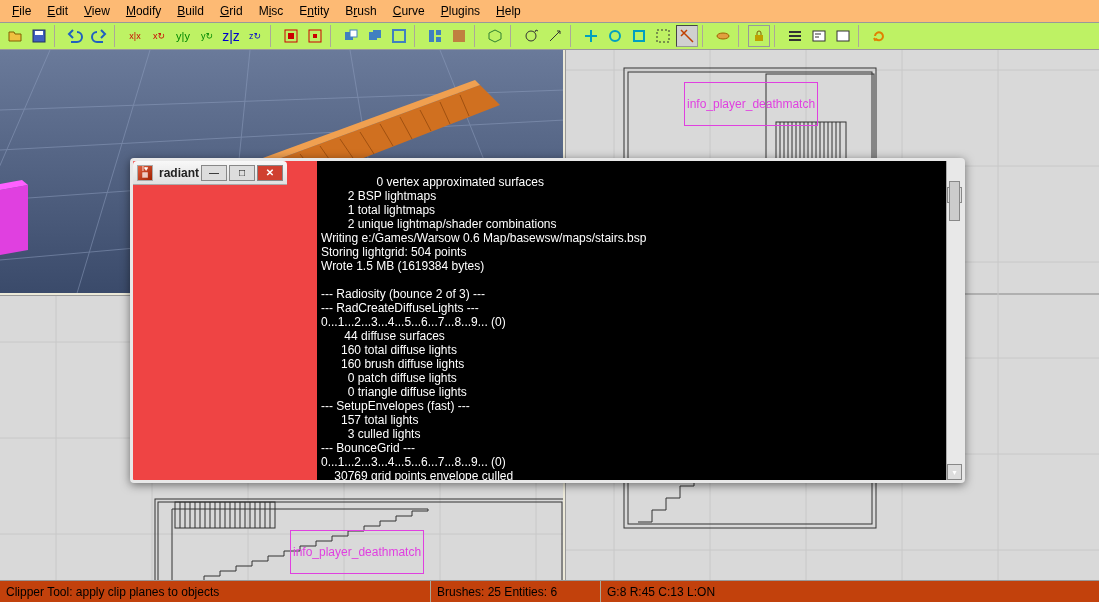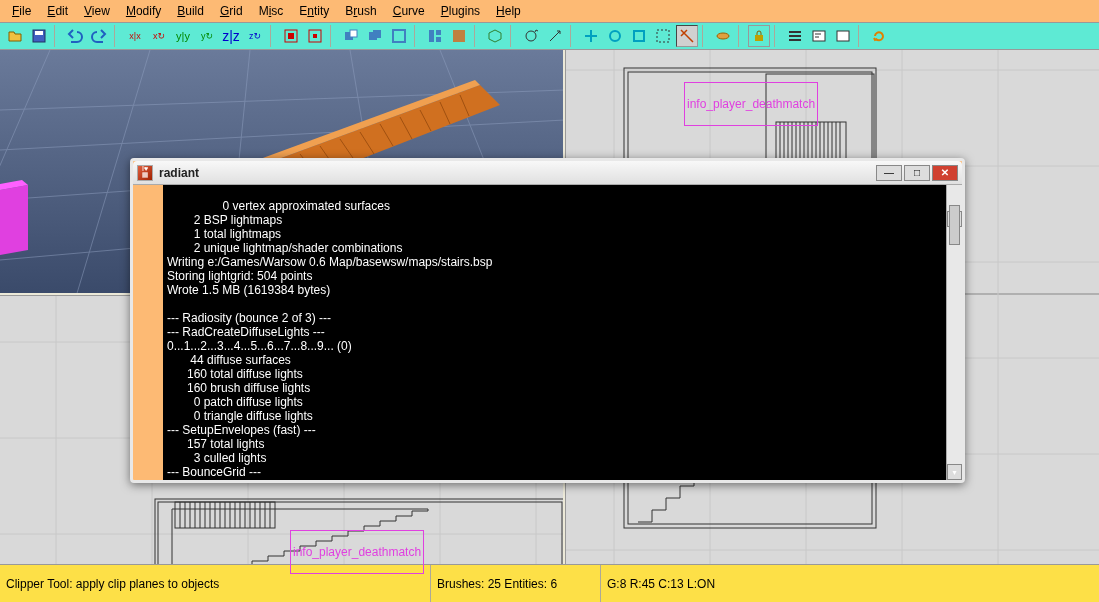--- a/index.html
+++ b/index.html
@@ -1,40 +1,40 @@
 <!DOCTYPE html>
 <html><head>
 <meta charset="utf-8">
 <style>
 * { box-sizing: border-box; margin: 0; padding: 0; font-family: "Segoe UI", Tahoma, sans-serif; font-size: 12px; }
 body { background: #ece9d8; width: 1099px; height: 602px; overflow: hidden; position: relative; display: flex; flex-direction: column; }
 .menubar { display: flex; background: #fdba74; padding: 2px 4px; border-bottom: 1px solid #999; }
 .menubar span { padding: 2px 8px; cursor: default; }
 .menubar span u { text-decoration: underline; }
-.toolbar { display: flex; align-items: center; background: #5eead4; padding: 2px 4px; border-bottom: 1px solid #999; gap: 2px; }
+.toolbar { display: flex; align-items: center; background: #bef264; padding: 2px 4px; border-bottom: 1px solid #999; gap: 2px; }
 .tb-btn { width: 22px; height: 22px; display: flex; align-items: center; justify-content: center; border: 1px solid transparent; }
 .tb-sep { width: 6px; height: 22px; border-left: 1px solid #aca899; margin: 0 2px; }
 .workspace { flex: 1; display: flex; position: relative; }
 .left-col { width: 565px; display: flex; flex-direction: column; border-right: 2px solid #ece9d8; }
 .right-col { flex: 1; background: #d9d9d9; position: relative; border-left: 1px solid #999; }
 .view3d { height: 245px; background: #4a5568; position: relative; overflow: hidden; border-bottom: 2px solid #ece9d8; }
 .view2d-bl { flex: 1; background: #d9d9d9; position: relative; border-top: 1px solid #999; }
 .entity-box { position: absolute; border: 1px solid #e040e0; font-family: monospace; font-size: 10px; color: #e040e0; padding: 14px 2px; }
 .light-box { position: absolute; border: 1px solid #8080ff; font-family: monospace; font-size: 10px; color: #8080ff; padding: 1px 2px; }
-.console-window { position: absolute; left: 130px; top: 158px; width: 835px; height: 325px; background: #fdba74; border: 3px solid #e8e8e8; border-radius: 4px; box-shadow: 0 2px 10px rgba(0,0,0,0.5); display: flex; flex-direction: column; }
+.console-window { position: absolute; left: 130px; top: 158px; width: 835px; height: 325px; background: #ef4444; border: 3px solid #e8e8e8; border-radius: 4px; box-shadow: 0 2px 10px rgba(0,0,0,0.5); display: flex; flex-direction: row; }
 .console-titlebar { height: 24px; background: linear-gradient(to bottom, #f8f8f8, #e0e0e0); border-bottom: 1px solid #aaa; display: flex; align-items: center; padding: 0 4px; border-radius: 4px 4px 0 0; }
 .console-icon { width: 16px; height: 16px; background: linear-gradient(135deg,#e06040,#a02000); margin-right: 6px; border: 1px solid #aaa; font-size: 7px; line-height: 6px; color: #fff; text-align: center; }
 .console-title { flex: 1; font-weight: bold; font-size: 12px; color: #222; }
 .win-btn { width: 26px; height: 16px; background: #ddd; border: 1px solid #888; margin-left: 2px; display: flex; align-items: center; justify-content: center; font-size: 10px; }
 .win-btn.close { background: #d04030; color: #fff; font-weight: bold; }
 .console-body { flex: 1; background: #000; color: #fff; font-family: "Courier New", monospace; font-size: 12px; line-height: 13px; white-space: pre; padding: 2px 4px; overflow: hidden; position: relative; margin-left: 30px; }
 .console-scrollbar { position: absolute; right: 0; top: 0; bottom: 0; width: 16px; background: #e8e8e8; border-left: 1px solid #aaa; }
 .console-scrollbar .sb-btn { height: 16px; background: #ddd; border: 1px solid #888; display: flex; align-items: center; justify-content: center; font-size: 8px; }
 .console-scrollbar .sb-thumb { position: absolute; left: 2px; right: 2px; top: 20px; height: 40px; background: #ccc; border: 1px solid #888; }
-.statusbar { height: 38px; background: #fde047; border-top: 1px solid #999; display: flex; align-items: center; font-size: 11px; }
+.statusbar { height: 22px; background: #c2410c; border-top: 1px solid #999; display: flex; align-items: center; font-size: 11px; }
 .statusbar .cell { padding: 2px 6px; border-left: 1px solid #aca899; height: 100%; display: flex; align-items: center; }
 .statusbar .cell:first-child { border-left: none; flex: 0 0 430px; }
 </style>
 </head>
 <body>
 
 <div class="menubar">
   <span><u>F</u>ile</span>
   <span><u>E</u>dit</span>
   <span><u>V</u>iew</span>

